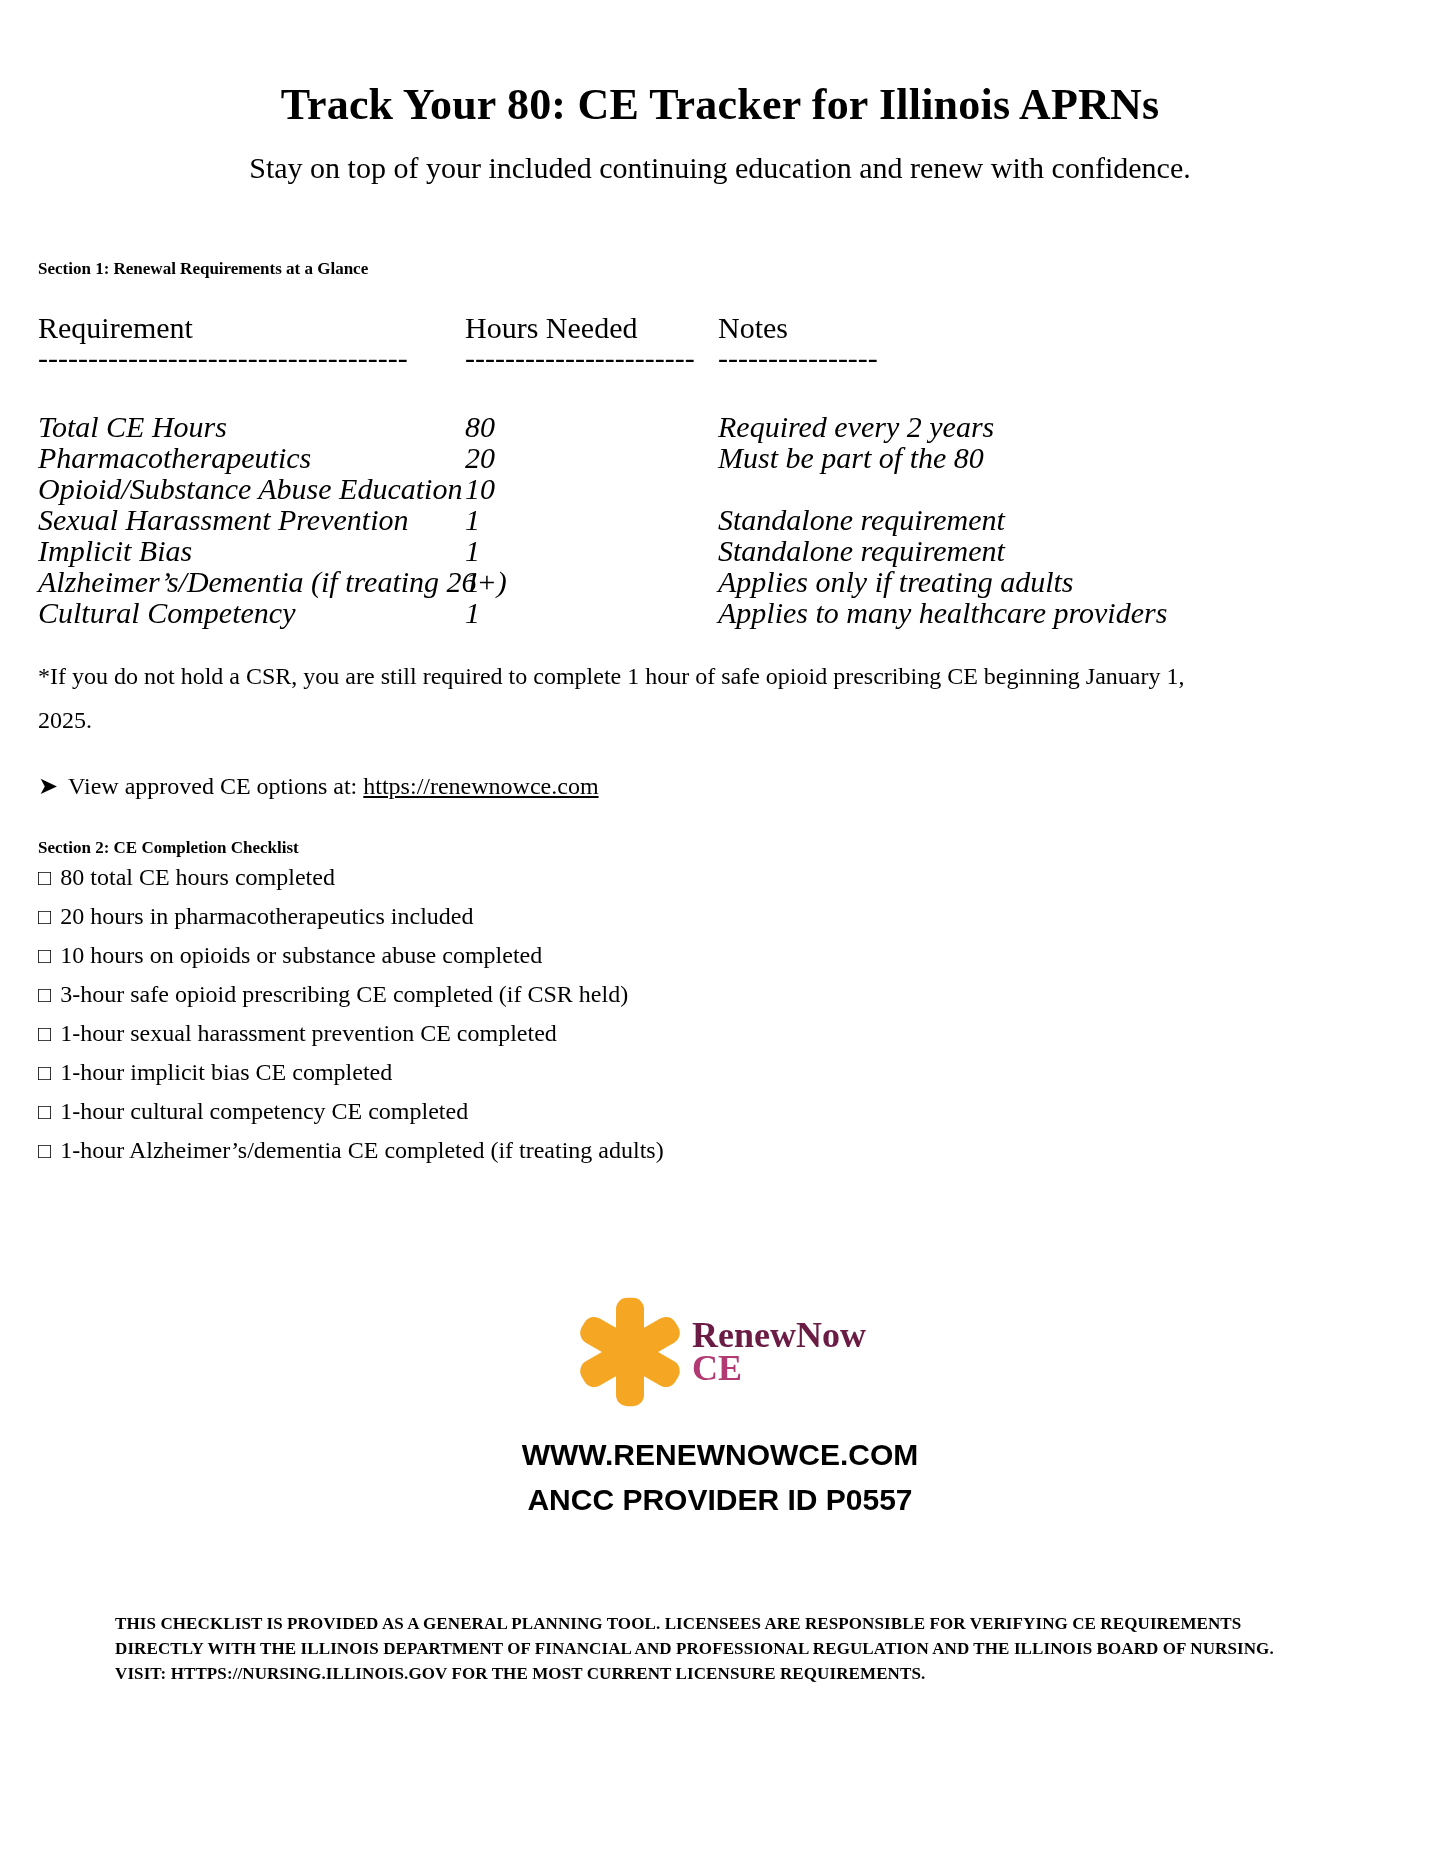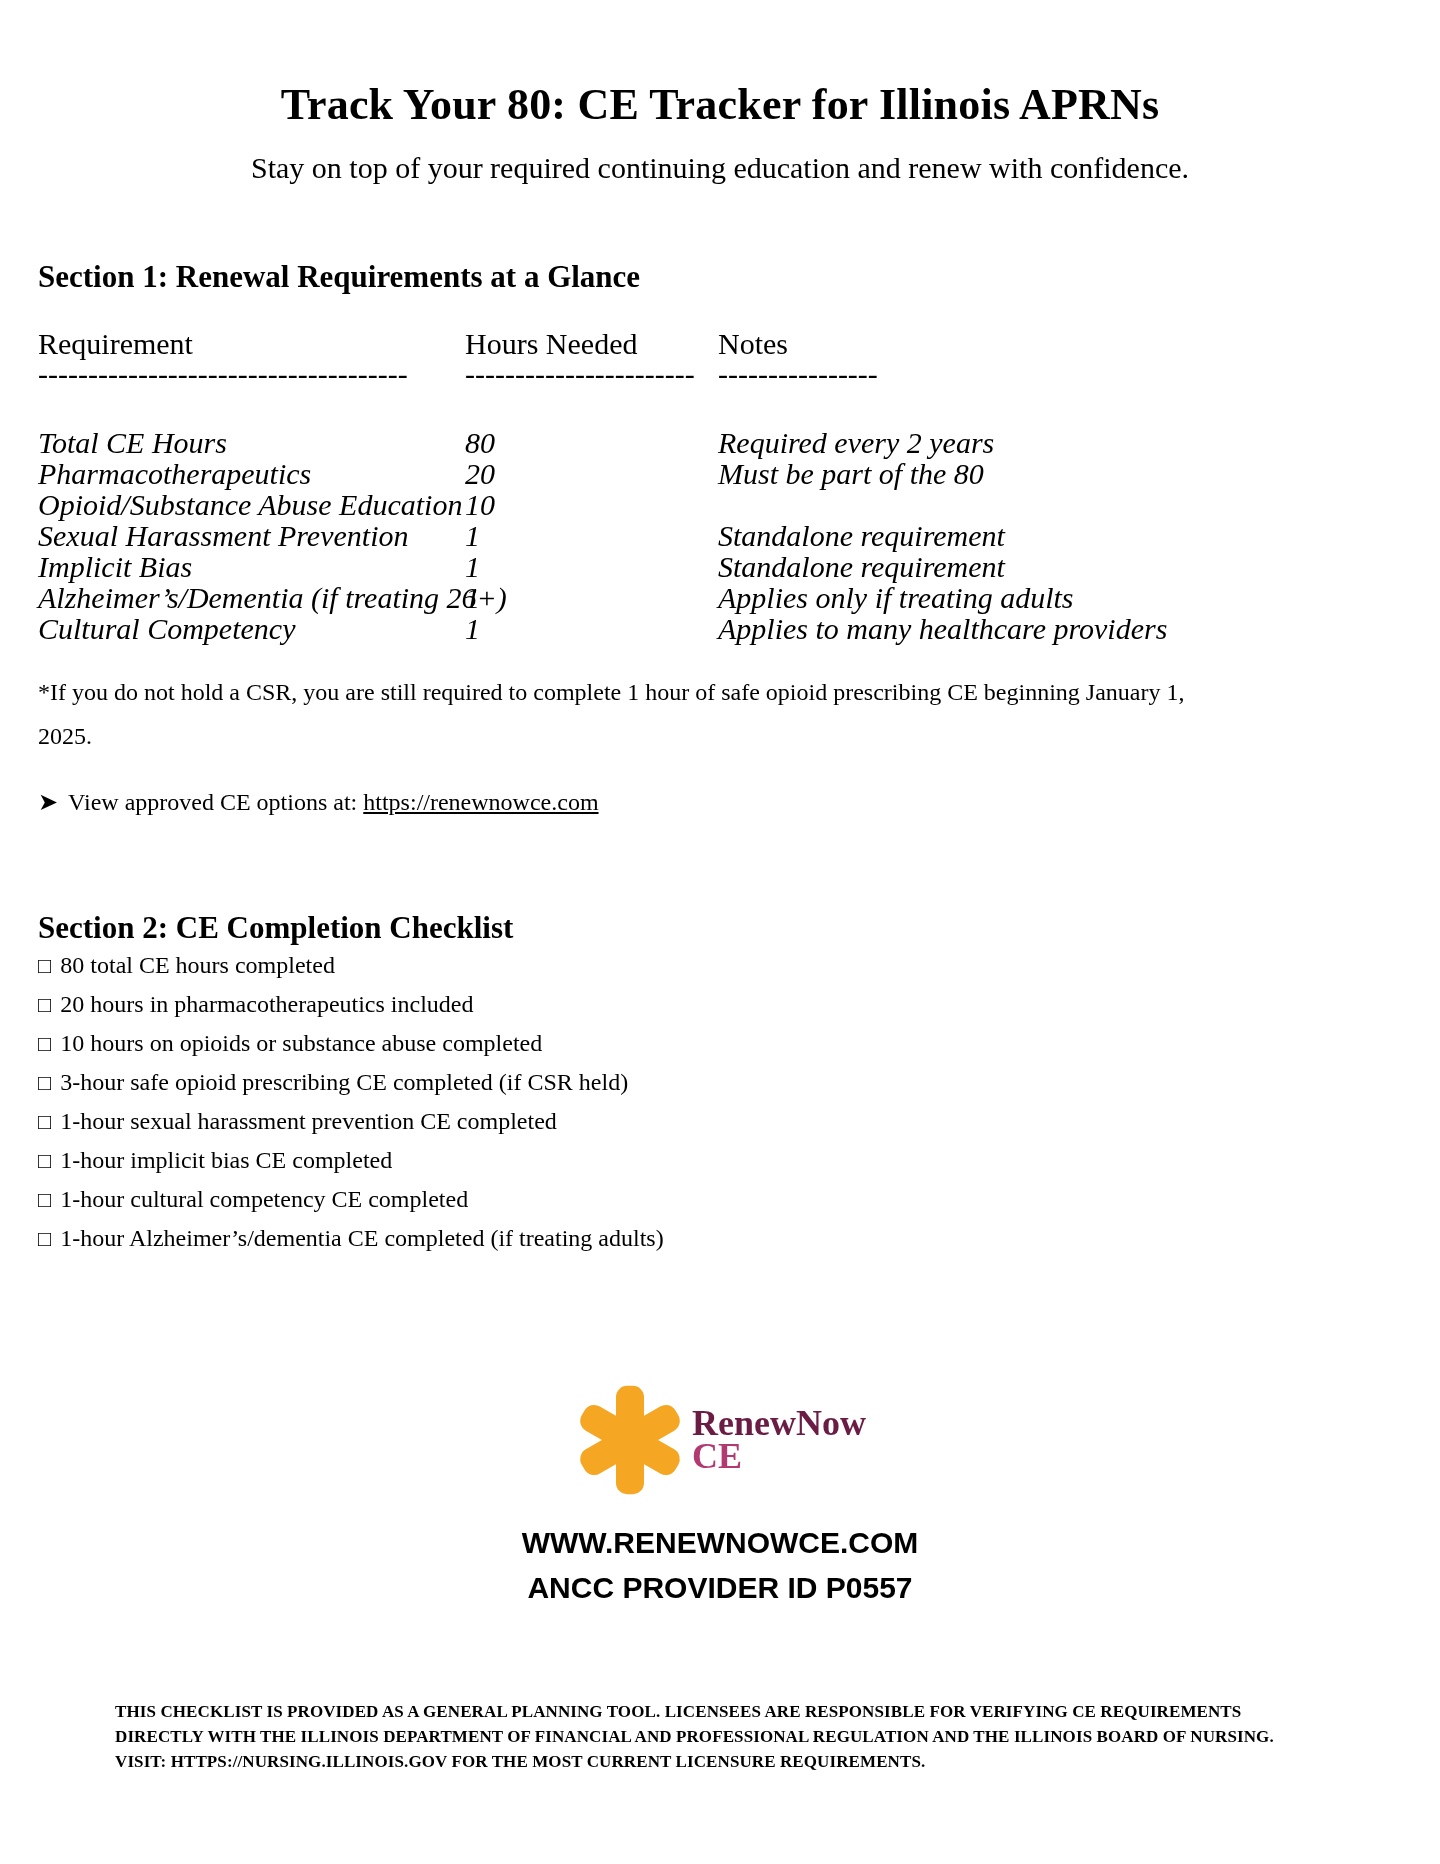--- a/index.html
+++ b/index.html
@@ -24,21 +24,21 @@
     letter-spacing: 0.2px;
   }
   .subtitle {
     text-align: center;
     font-size: 30px;
     font-weight: normal;
     margin-top: 16px;
     line-height: 1.3;
   }
   .section-heading {
-    font-size: 31px;
+    font-size: 17px;
     font-weight: bold;
   }
   .sec1-heading { margin-top: 72px; }
   .req-table { margin-top: 34px; font-size: 30px; }
   .trow {
     display: grid;
     grid-template-columns: 427px 253px 1fr;
     line-height: 31px;
   }
   .thead .cell, .tdash .cell { line-height: 30px; }
@@ -54,21 +54,21 @@
     margin-top: 28px;
     font-size: 24px;
     line-height: 32px;
   }
   .cta .arrow { margin-right: 10px; }
   .cta a {
     color: #000000;
     text-decoration: underline;
     cursor: pointer;
   }
-  .sec2-heading { margin-top: 92px; }
+  .sec2-heading { margin-top: 36px; }
   .checklist {
     list-style: none;
     font-size: 24px;
   }
   .checklist li { line-height: 38px; }
   .checkbox-glyph {
     display: inline-block;
     margin-right: 9px;
     font-size: 22px;
   }
@@ -112,21 +112,21 @@
     line-height: 25px;
     letter-spacing: 0.1px;
   }
 </style>
 </head>
 <body>
 
 <div class="page">
 
   <h1 class="title">Track Your 80: CE Tracker for Illinois APRNs</h1>
-  <p class="subtitle">Stay on top of your required continuing education and renew with confidence.</p>
+  <p class="subtitle">Stay on top of your included continuing education and renew with confidence.</p>
 
   <h2 class="section-heading sec1-heading">Section 1: Renewal Requirements at a Glance</h2>
 
   <div class="req-table">
     <div class="trow thead">
       <div class="cell">Requirement</div>
       <div class="cell">Hours Needed</div>
       <div class="cell">Notes</div>
     </div>
     <div class="trow tdash">

